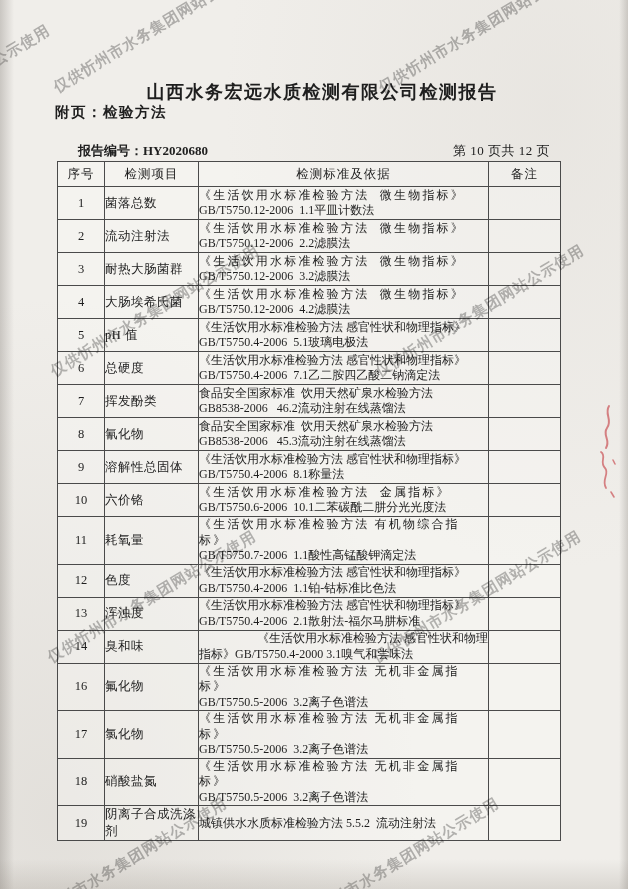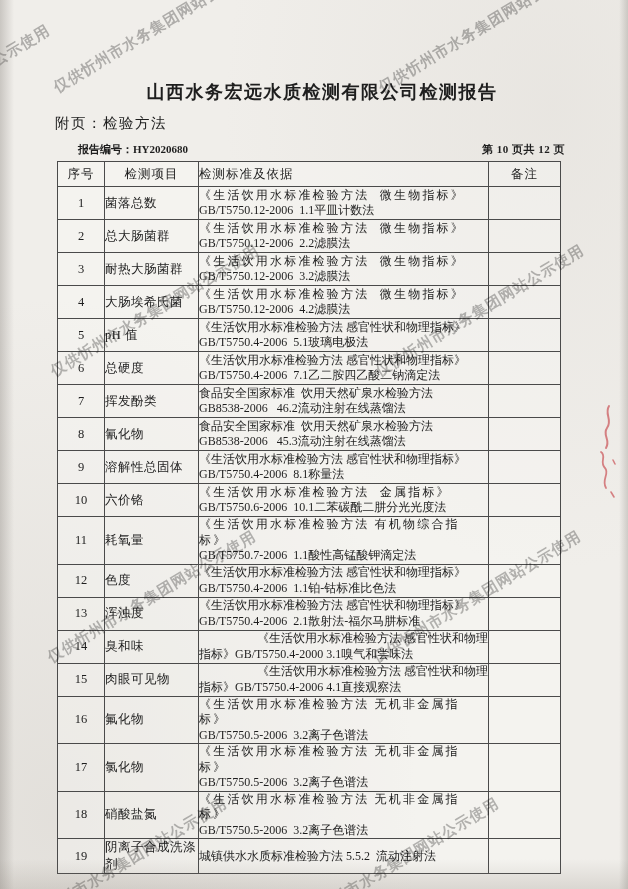--- a/index.html
+++ b/index.html
@@ -11,35 +11,35 @@
       radial-gradient(ellipse at 8% 92%, rgba(192,187,180,.28), transparent 45%),
       #f0eeea;
   }
   
   .edge{position:absolute;z-index:6;pointer-events:none;}
   .edge.left{left:0;top:0;bottom:0;width:14px;background:linear-gradient(to right, rgba(120,114,108,.32), rgba(120,114,108,0));}
   .edge.right{right:0;top:0;bottom:0;width:9px;background:linear-gradient(to left, rgba(120,114,108,.28), rgba(120,114,108,0));}
   .edge.bottom{left:0;right:0;bottom:0;height:30px;background:linear-gradient(to top, rgba(140,132,122,.22), rgba(140,132,122,0));}
 
   .title{position:absolute;left:0;right:0;top:80px;text-align:center;font-size:18px;font-weight:700;letter-spacing:1.5px;padding-left:16px;}
-  .subtitle{position:absolute;left:55px;top:114px;font-size:14.5px;font-weight:400;letter-spacing:1.5px;}
-  .meta{position:absolute;left:78px;right:63px;top:142px;display:flex;justify-content:space-between;font-size:11px;font-weight:600;}
-  .meta .pageinfo{font-weight:700;letter-spacing:.5px;}
+  .subtitle{position:absolute;left:55px;top:103px;font-size:14.5px;font-weight:700;letter-spacing:1.5px;}
+  .meta{position:absolute;left:78px;right:78px;top:142px;display:flex;justify-content:space-between;font-size:13px;font-weight:600;}
+  .meta .pageinfo{font-weight:400;letter-spacing:.5px;}
 
   table.report{
     position:absolute;left:57px;top:161px;width:503px;
     border-collapse:collapse;table-layout:fixed;
     background:rgba(252,251,248,.35);
   }
   table.report th,table.report td{border:1px solid #4a4a4a;padding:0;vertical-align:middle;}
   table.report thead tr{height:25px;}
   table.report tbody tr{height:33px;}
   table.report tbody tr.short{height:22px;}
   th{font-weight:500;font-size:12.5px;letter-spacing:1px;text-align:center;}
-  th.c-std{text-align:left;padding-left:8px;}
+  th.c-std{text-align:center;padding-left:8px;}
   td.c-no{text-align:center;font-size:12.5px;}
   td.c-item{text-align:left;font-size:12.5px;letter-spacing:.5px;}
   td.c-std{font-size:12px;padding:1px 3px 1px 6px;}
   td.c-std .l1,td.c-std .l2{line-height:15.5px;white-space:pre-wrap;}
   td.c-std .l1.wide{letter-spacing:2.2px;}
   td.c-std .l1.center{text-align:right;}
   tr.short td.c-std .l1{line-height:20px;}
 
   
   .wm-layer{position:absolute;inset:0;z-index:5;pointer-events:none;mix-blend-mode:multiply;}
@@ -85,21 +85,21 @@
           <td class="c-no">1</td>
           <td class="c-item">菌落总数</td>
           <td class="c-std">
             <div class="l1 wide">《生活饮用水标准检验方法  微生物指标》</div>
             <div class="l2">GB/T5750.12-2006  1.1平皿计数法</div>
           </td>
           <td class="c-remark"></td>
         </tr>
         <tr>
           <td class="c-no">2</td>
-          <td class="c-item">总大肠菌群</td>
+          <td class="c-item">流动注射法</td>
           <td class="c-std">
             <div class="l1 wide">《生活饮用水标准检验方法  微生物指标》</div>
             <div class="l2">GB/T5750.12-2006  2.2滤膜法</div>
           </td>
           <td class="c-remark"></td>
         </tr>
         <tr>
           <td class="c-no">3</td>
           <td class="c-item">耐热大肠菌群</td>
           <td class="c-std">
@@ -197,29 +197,20 @@
             <div class="l2">GB/T5750.4-2006  2.1散射法-福尔马肼标准</div>
           </td>
           <td class="c-remark"></td>
         </tr>
         <tr>
           <td class="c-no">14</td>
           <td class="c-item">臭和味</td>
           <td class="c-std">
             <div class="l1 center">《生活饮用水标准检验方法 感官性状和物理</div>
             <div class="l2">指标》GB/T5750.4-2000 3.1嗅气和尝味法</div>
-          </td>
-          <td class="c-remark"></td>
-        </tr>
-        <tr>
-          <td class="c-no">15</td>
-          <td class="c-item">肉眼可见物</td>
-          <td class="c-std">
-            <div class="l1 center">《生活饮用水标准检验方法 感官性状和物理</div>
-            <div class="l2">指标》GB/T5750.4-2006 4.1直接观察法</div>
           </td>
           <td class="c-remark"></td>
         </tr>
         <tr>
           <td class="c-no">16</td>
           <td class="c-item">氟化物</td>
           <td class="c-std">
             <div class="l1 wide">《生活饮用水标准检验方法 无机非金属指标》</div>
             <div class="l2">GB/T5750.5-2006  3.2离子色谱法</div>
           </td>

